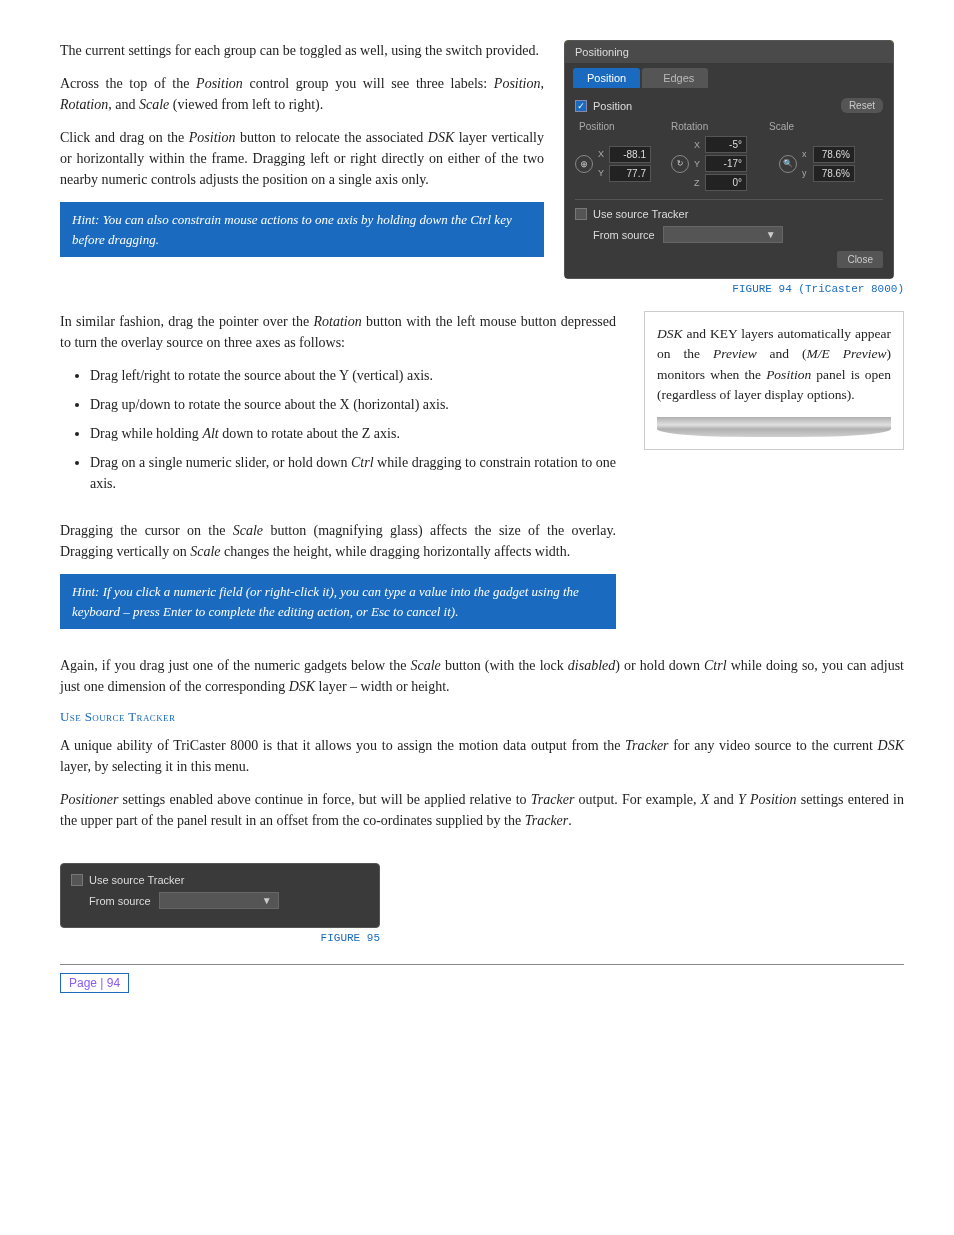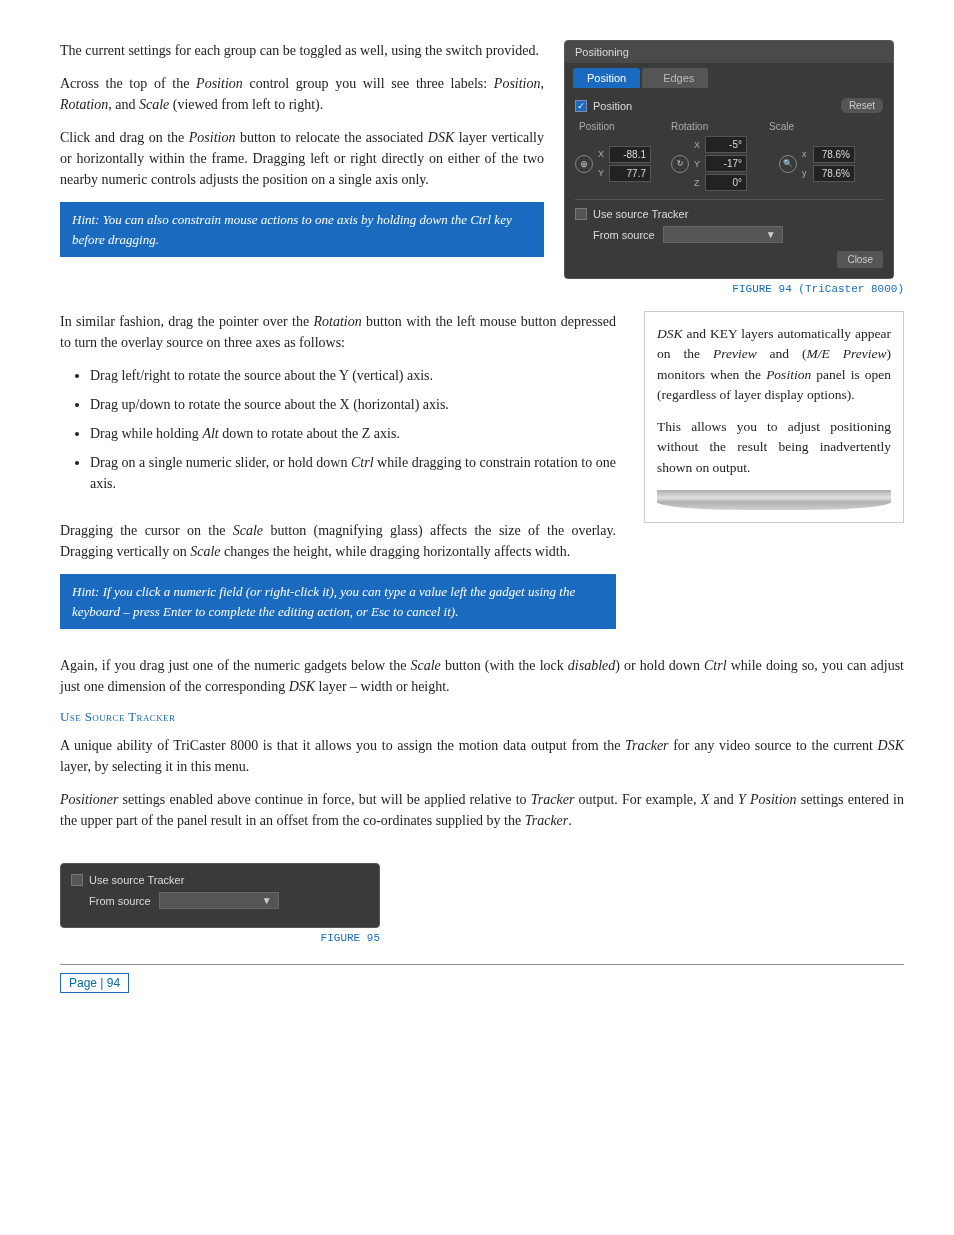--- a/index.html
+++ b/index.html
@@ -303,21 +303,21 @@
     
     .page-footer {
       border-top: 1px solid #888;
       padding-top: 8px;
       margin-top: 20px;
       display: flex;
       align-items: center;
     }
     .page-number {
       font-size: 12px;
-      color: #0369a1;
+      color: #8b5cf6;
       font-family: Arial, sans-serif;
       border: 1px solid #1a6bbf;
       padding: 2px 8px;
     }
   </style>
 </head>
 <body>
 
 <div class="page-content">
 
@@ -436,29 +436,26 @@
       <ul>
         <li>Drag left/right to rotate the source about the Y (vertical) axis.</li>
         <li>Drag up/down to rotate the source about the X (horizontal) axis.</li>
         <li>Drag while holding <em>Alt</em> down to rotate about the Z axis.</li>
         <li>Drag on a single numeric slider, or hold down <em>Ctrl</em> while dragging to constrain rotation to one axis.</li>
       </ul>
       <p>
         Dragging the cursor on the <em>Scale</em> button (magnifying glass) affects the size of the overlay.  Dragging vertically on <em>Scale</em> changes the height, while dragging horizontally affects width.
       </p>
       <div class="hint-box">
-        <span>Hint: If you click a numeric field (or right-click it), you can type a value left the gadget using the keyboard – press Enter to complete the editing action, or Esc to cancel it).</span>
+        <span>Hint: If you click a numeric field (or right-click it), you can type a value into the gadget using the keyboard – press Enter to complete the editing action, or Esc to cancel it).</span>
       </div>
     </div>
     <div class="mid-right">
       <p>
         <em>DSK</em> and KEY layers automatically appear on the <em>Preview</em> and (<em>M/E Preview</em>) monitors when the <em>Position</em> panel is open (regardless of layer display options).
-      </p>
-      <p style="margin-top:10px;">
-        This allows you to adjust positioning without the result being inadvertently shown on output.
       </p>
     </div>
   </div>
 
   <div class="full-width">
     <p>
       Again, if you drag just one of the numeric gadgets below the <em>Scale</em> button (with the lock <em>disabled</em>) or hold down <em>Ctrl</em> while doing so, you can adjust just one dimension of the corresponding <em>DSK</em> layer – width or height.
     </p>
   </div>
 

